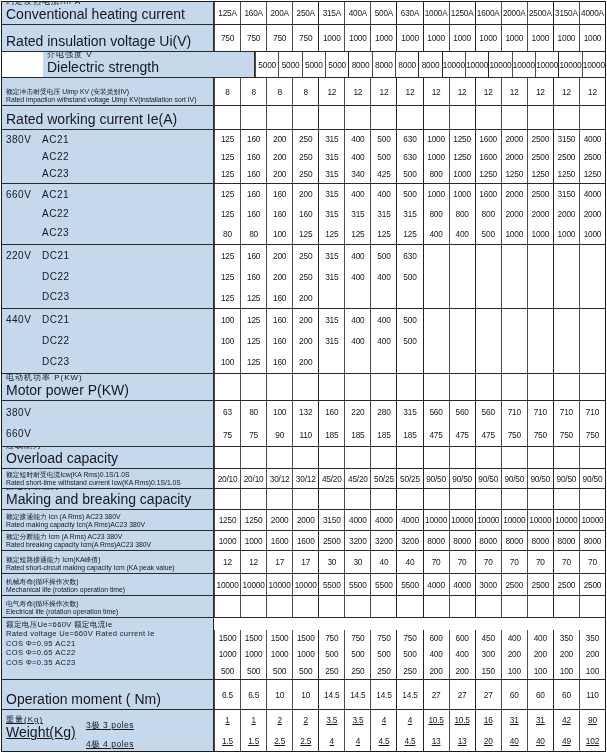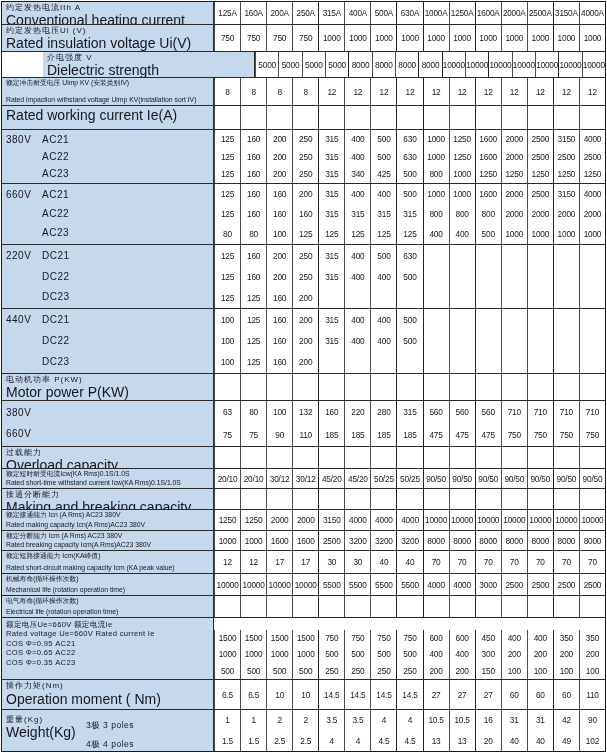--- a/index.html
+++ b/index.html
@@ -2,21 +2,21 @@
 <html><head>
 <meta charset="utf-8">
 <style>
   html,body{margin:0;padding:0;background:#ffffff;}
   body{font-family:"Liberation Sans","DejaVu Sans",sans-serif;color:#16161f;}
   #page{width:607px;height:753px;background:#fff;box-sizing:border-box;padding:1px;}
   #spec-table{width:605px;height:751px;border:1.6px solid #1a1a1a;box-sizing:border-box;display:flex;flex-direction:column;background:#fff;}
   .tgroup{display:flex;box-sizing:border-box;border-top:1.4px solid #2a2a2a;min-height:0;}
   .tgroup.first{border-top:none;}
   .lcell{flex:0 0 212px;width:212px;background:#c6d9ec;border-right:1.6px solid #2a2a2a;box-sizing:border-box;
-         padding:1px 4px;display:flex;flex-direction:column;justify-content:space-between;overflow:hidden;line-height:1.18;}
+         padding:1px 4px;display:flex;flex-direction:column;justify-content:flex-end;overflow:hidden;line-height:1.18;}
   .zh{font-size:8px;letter-spacing:1px;white-space:nowrap;}
   .en{font-size:14px;white-space:nowrap;}
   .lcell.small .zh{font-size:6.8px;letter-spacing:0;}
   .lcell.small .en{font-size:6.8px;}
   .srow{flex:1;display:flex;align-items:center;font-size:10px;letter-spacing:0.5px;}
   .pref{display:inline-block;width:36px;}
   .blocklbl{justify-content:flex-start;padding-top:2px;}
   .blkline{font-size:7.6px;letter-spacing:0.3px;white-space:nowrap;line-height:1.25;}
   .wwrap{display:flex;flex-direction:row;height:100%;align-items:stretch;}
   .wl{width:80px;display:flex;flex-direction:column;justify-content:flex-start;padding-top:4px;}
@@ -56,21 +56,20 @@
             <div class="vcell colhead">2000A</div>
             <div class="vcell colhead">2500A</div>
             <div class="vcell colhead thick">3150A</div>
             <div class="vcell colhead">4000A</div>
           </div>
       </div>
     </div>
     <div id="groups" style="display:flex;flex-direction:column;flex:1;">
         <div class="tgroup" style="height: 27px;">
           <div class="lcell">
-            <div class="zh">约定发热电压Ui (V)</div>
             <div class="en">Rated insulation voltage  Ui(V)</div>
           </div>
           <div class="vals">
             <div class="vrow">
               <div class="vcell">750</div>
               <div class="vcell">750</div>
               <div class="vcell">750</div>
               <div class="vcell">750</div>
               <div class="vcell thick">1000</div>
               <div class="vcell">1000</div>
@@ -764,21 +763,20 @@
               <div class="vcell thick">150</div>
               <div class="vcell">100</div>
               <div class="vcell">100</div>
               <div class="vcell thick">100</div>
               <div class="vcell">100</div>
             </div>
           </div>
         </div>
         <div class="tgroup" style="height: 30px;">
           <div class="lcell">
-            <div class="zh">操作力矩(Nm)</div>
             <div class="en">Operation moment ( Nm)</div>
           </div>
           <div class="vals">
             <div class="vrow">
               <div class="vcell">6.5</div>
               <div class="vcell">6.5</div>
               <div class="vcell">10</div>
               <div class="vcell">10</div>
               <div class="vcell thick">14.5</div>
               <div class="vcell">14.5</div>
@@ -787,21 +785,21 @@
               <div class="vcell thick">27</div>
               <div class="vcell">27</div>
               <div class="vcell thick">27</div>
               <div class="vcell">60</div>
               <div class="vcell">60</div>
               <div class="vcell thick">60</div>
               <div class="vcell">110</div>
             </div>
           </div>
         </div>
-        <div class="tgroup" style="height: 42px;">
+        <div class="tgroup" style="height: 42px; text-decoration: underline;">
           <div class="lcell">
             <div class="wwrap">
               <div class="wl">
                 <div class="zh">重量(Kg)</div>
                 <div class="en">Weight(Kg)</div>
               </div>
               <div class="wsubs">
                 <div class="wsub">3极  3 poles</div>
                 <div class="wsub">4极  4 poles</div>
               </div>

